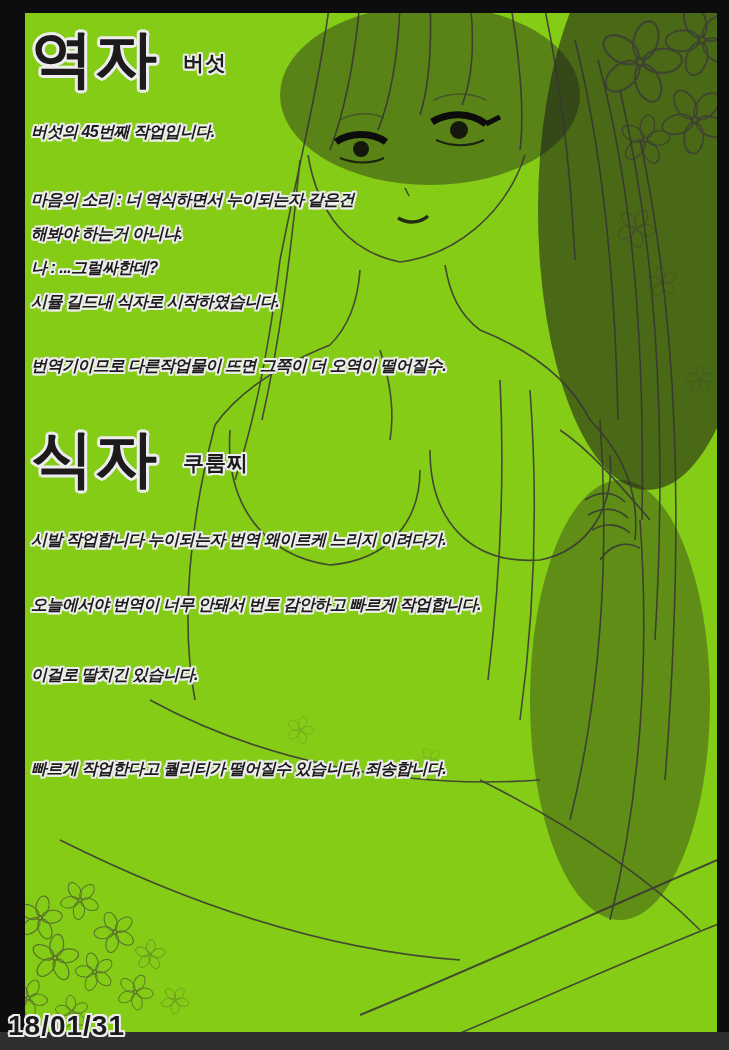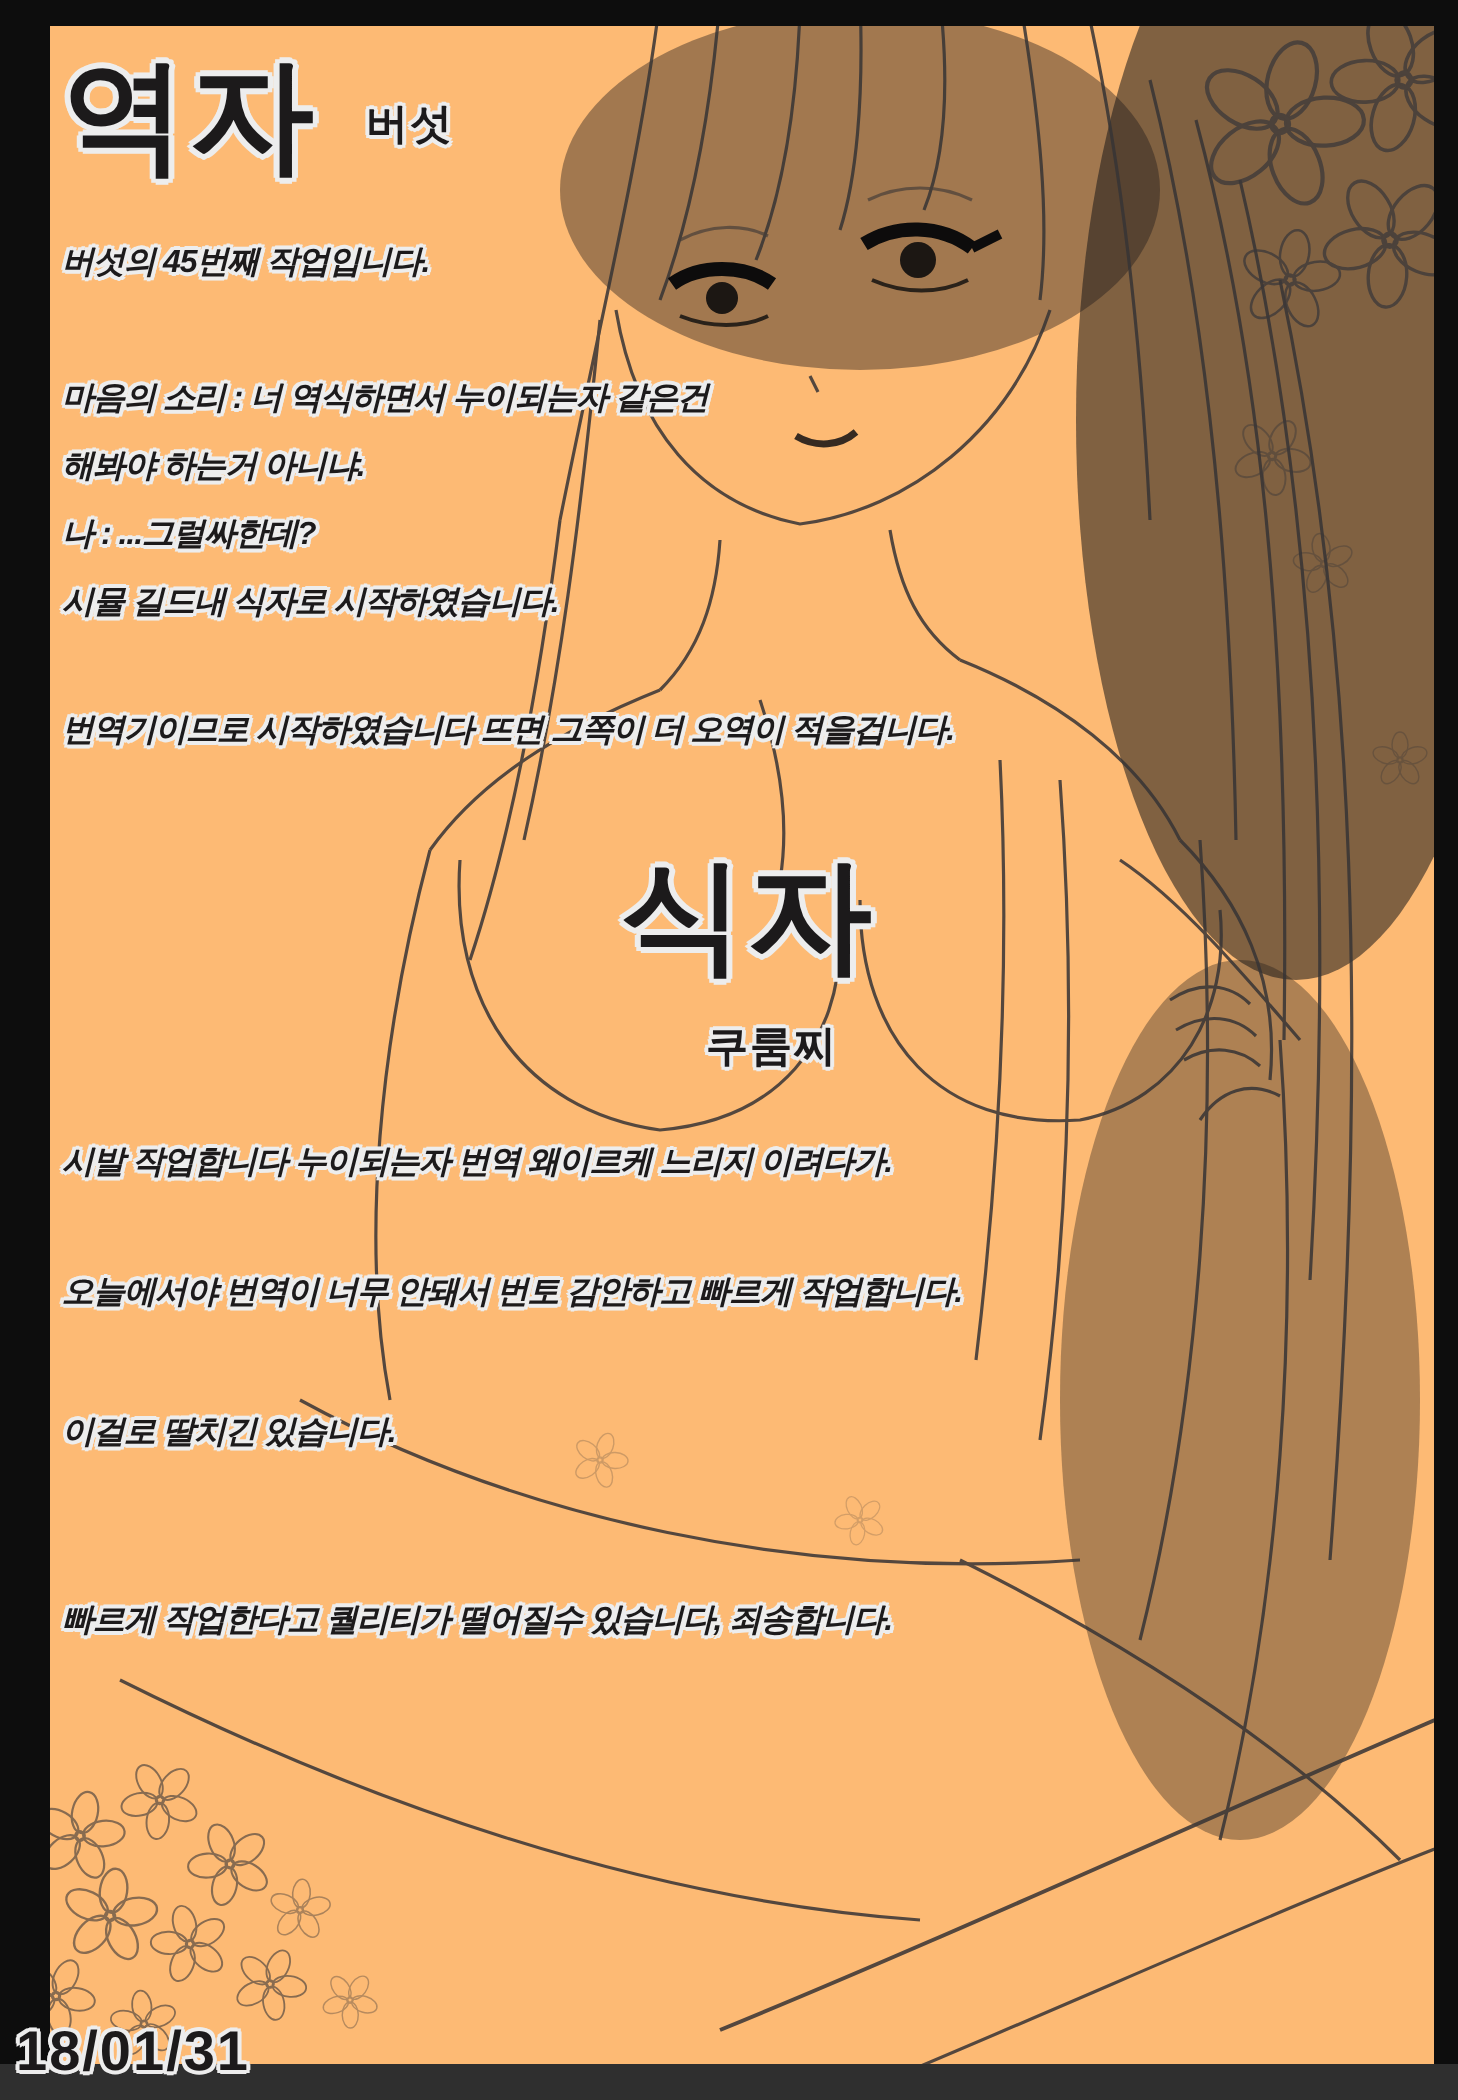--- a/index.html
+++ b/index.html
@@ -6,21 +6,21 @@
   .page{
     position:relative;
     width:729px;height:1050px;
     background:#0d0d0d;
     overflow:hidden;
     font-family:"Liberation Sans","DejaVu Sans",sans-serif;
   }
   .canvas{
     position:absolute;
     left:25px;top:13px;right:12px;bottom:18px;
-    background:#fdba74;
+    background:#84cc16;
     overflow:hidden;
   }
   .bg-sketch{
     position:absolute;left:-25px;top:-13px;
     width:729px;height:1050px;
     pointer-events:none;
   }
   .bottom-strip{
     position:absolute;left:0;right:0;bottom:0;height:18px;
     background:#2f2f2f;
@@ -44,21 +44,21 @@
     text-shadow:
       3px 0 0 #ededed,-3px 0 0 #ededed,0 3px 0 #ededed,0 -3px 0 #ededed,
       2.2px 2.2px 0 #ededed,-2.2px 2.2px 0 #ededed,
       2.2px -2.2px 0 #ededed,-2.2px -2.2px 0 #ededed;
   }
   .head-row{
     display:flex;align-items:center;
     margin:0;
   }
   .head-row.first{margin-top:6px;}
-  .head-row.second{margin-top:36px;flex-direction:column;}
+  .head-row.second{margin-top:36px;}
   .head-row h1{
     margin:0;
     font-size:62px;line-height:80px;
     letter-spacing:2px;
   }
   .credit-name{
     font-size:21px;line-height:34px;
     margin-left:24px;margin-top:8px;
     letter-spacing:1px;
   }
@@ -205,21 +205,21 @@
       <div class="head-row first">
         <h1 class="outlined-big">역자</h1>
         <span class="credit-name outlined">버섯</span>
       </div>
 
       <p class="line outlined mt16">버섯의 45번째 작업입니다.</p>
       <p class="line outlined mt34">마음의 소리 : 너 역식하면서 누이되는자 같은건</p>
       <p class="line outlined">해봐야 하는거 아니냐.</p>
       <p class="line outlined">나 : ...그럴싸한데?</p>
       <p class="line outlined">시뮬 길드내 식자로 시작하였습니다.</p>
-      <p class="line outlined mt30">번역기이므로 시작하였습니다 뜨면 그쪽이 더 오역이 적을겁니다.</p>
+      <p class="line outlined mt30">번역기이므로 다른작업물이 뜨면 그쪽이 더 오역이 떨어질수.</p>
 
       <div class="head-row second">
         <h1 class="outlined-big">식자</h1>
         <span class="credit-name outlined">쿠룸찌</span>
       </div>
 
       <p class="line outlined mt24">시발 작업합니다 누이되는자 번역 왜이르케 느리지 이려다가.</p>
       <p class="line outlined mt31">오늘에서야 번역이 너무 안돼서 번토 감안하고 빠르게 작업합니다.</p>
       <p class="line outlined mt36">이걸로 딸치긴 있습니다.</p>
       <p class="line outlined mt60">빠르게 작업한다고 퀄리티가 떨어질수 있습니다, 죄송합니다.</p>

